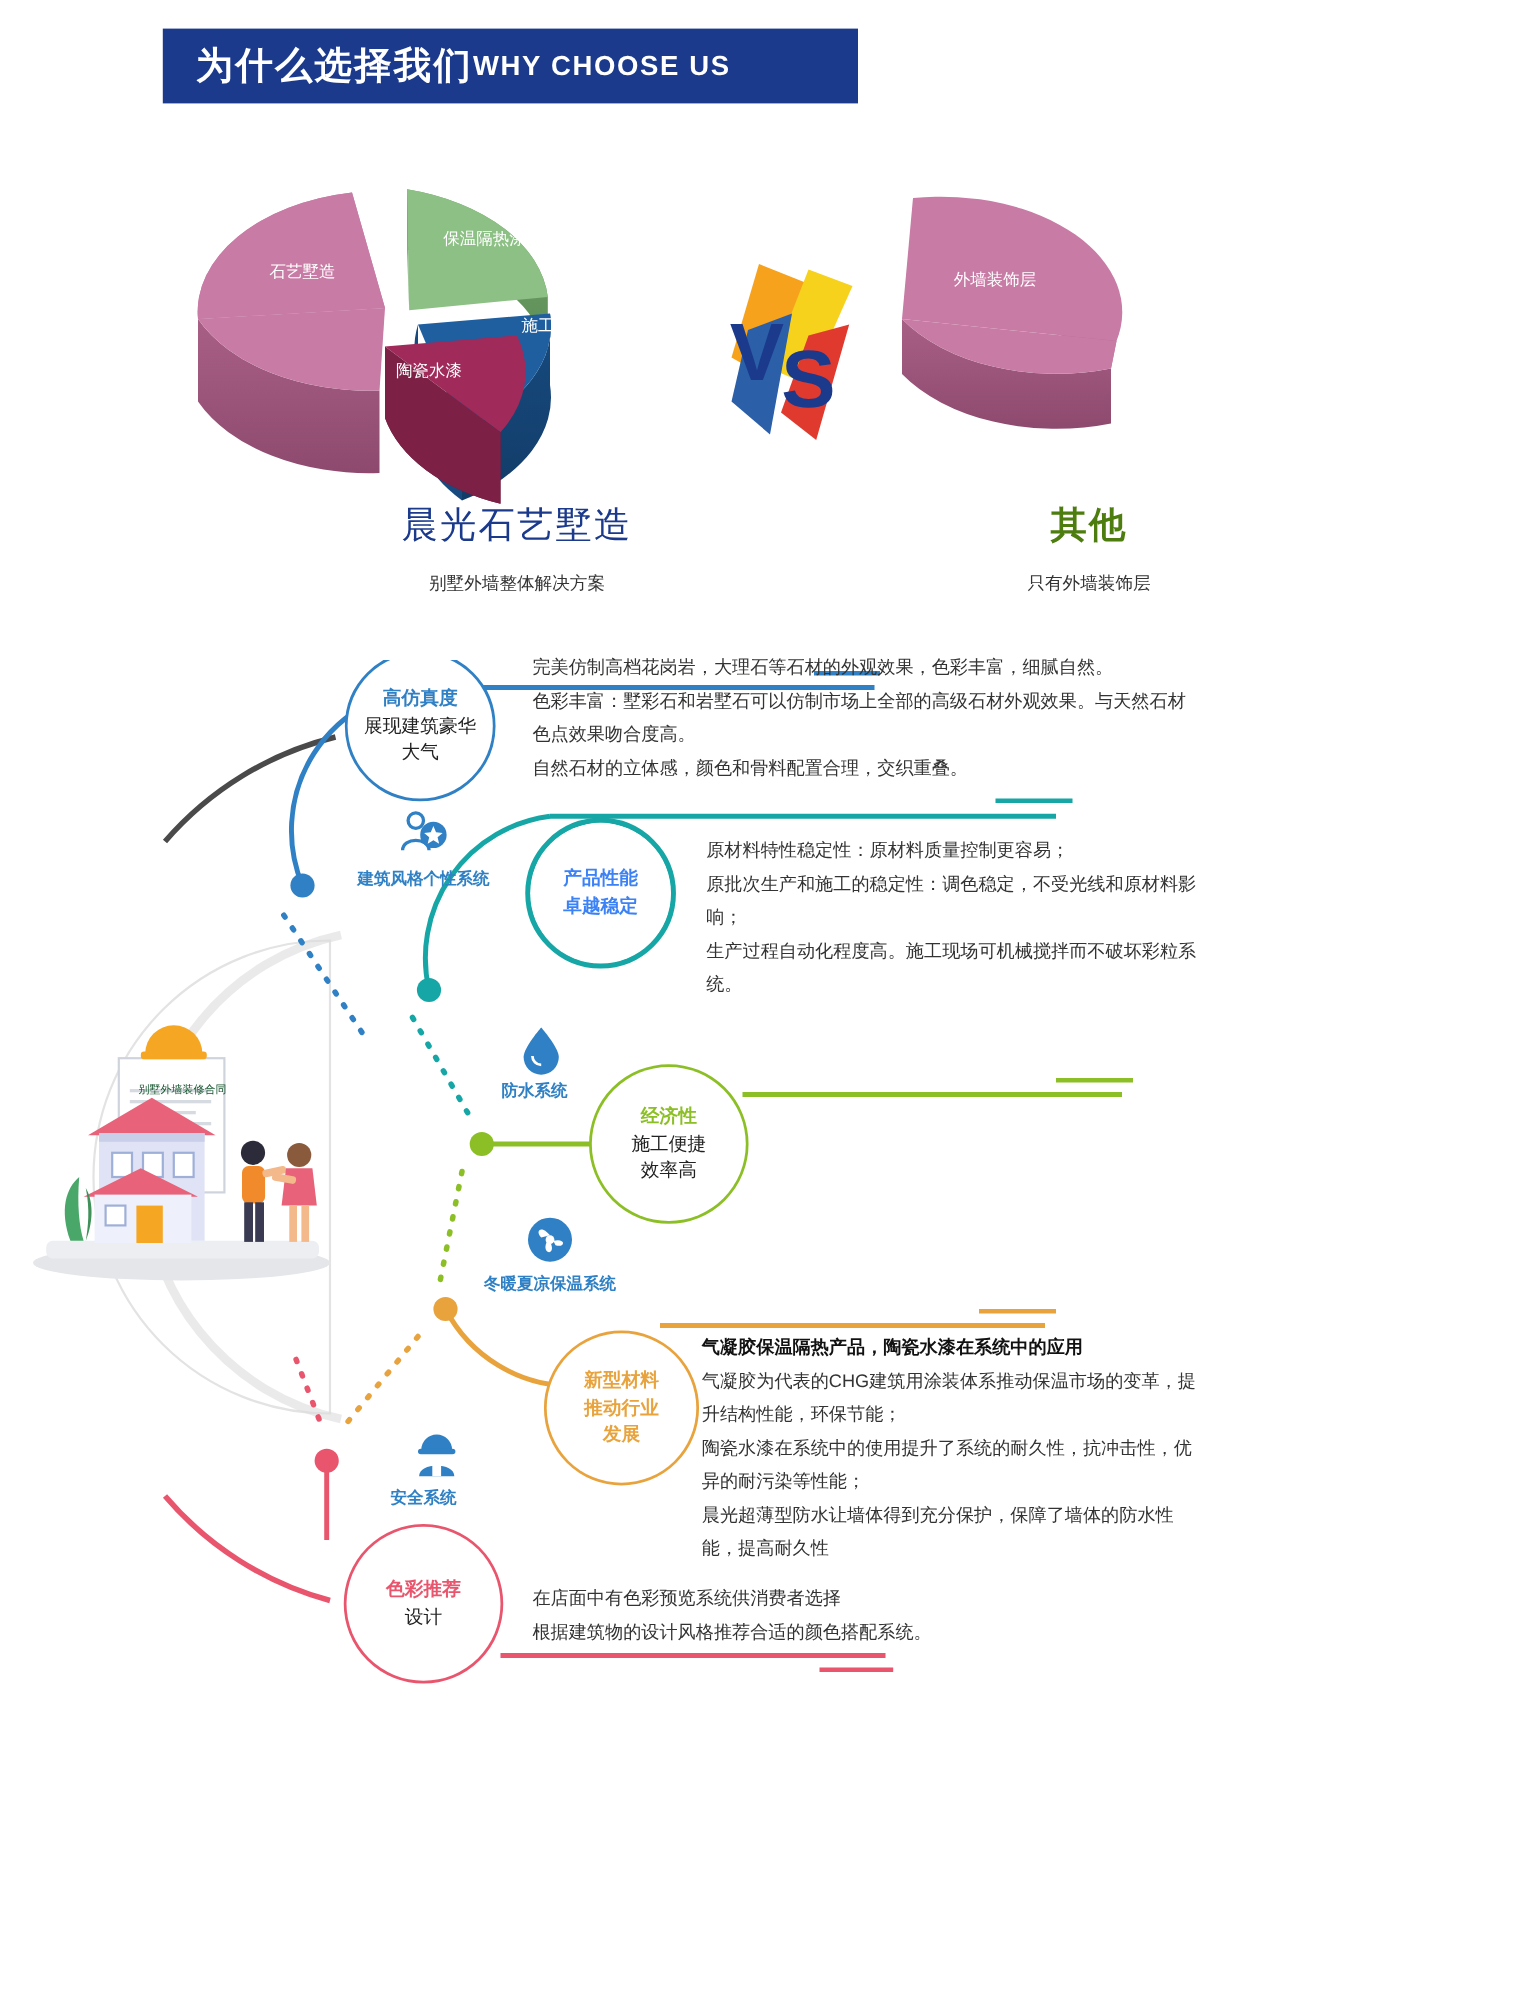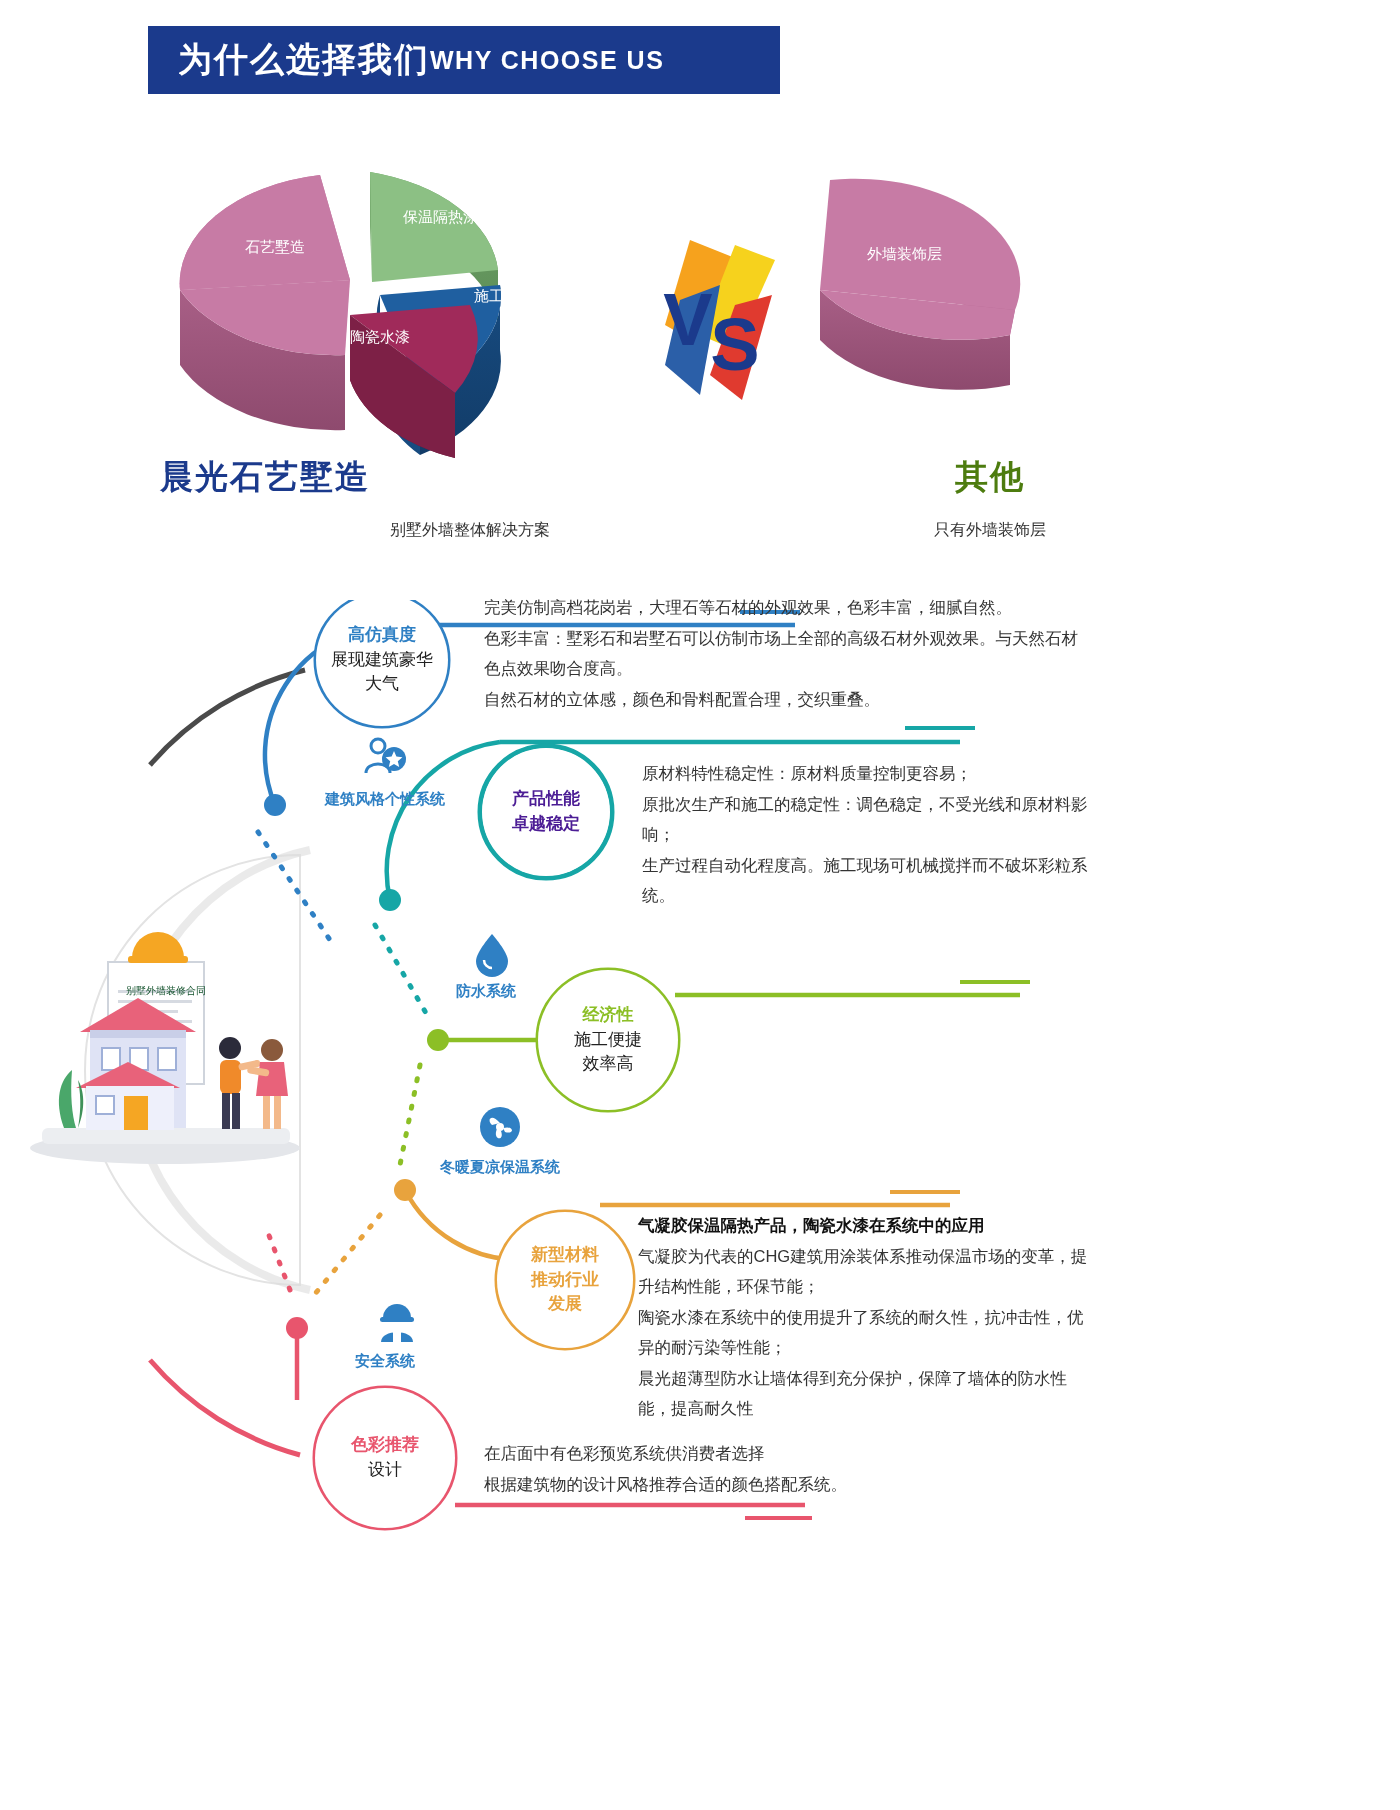--- a/index.html
+++ b/index.html
@@ -45,23 +45,23 @@
     color: #ffffff;
     font-size: 15px;
     white-space: nowrap;
     pointer-events: none;
   }
 
   .title-left {
     position: absolute;
     left: 160px; top: 455px;
     width: 620px;
-    text-align: left;
+    text-align: center;
     font-size: 33px;
-    font-weight: bold;
+    font-weight: normal;
     color: #1b3a8c;
     letter-spacing: 2px;
   }
   .title-right {
     position: absolute;
     left: 770px; top: 455px;
     width: 440px;
     text-align: center;
     font-size: 33px;
     font-weight: bold;
@@ -113,21 +113,21 @@
     position: absolute;
     font-size: 15px;
     font-weight: bold;
     white-space: nowrap;
   }
 
   .icon-wrap { position: absolute; }
 
   
   .c-blue   { color: #2f80c4; }
-  .c-teal   { color: #4c1d95; }
+  .c-teal   { color: #3b82f6; }
   .c-green  { color: #8cbf26; }
   .c-orange { color: #e8a33d; }
   .c-pink   { color: #e8556d; }
 </style>
 </head>
 <body>
 
 <div class="header-bar">
   <span class="header-cn">为什么选择我们</span>
   <span class="header-en">WHY CHOOSE US</span>
@@ -193,21 +193,21 @@
       <path d="M 820 230 A 165 105 0 0 0 1010 275 L 1010 225 A 165 105 0 0 1 820 180 Z" fill="url(#gPinkSide)"></path>
       <path d="M 830 130 A 165 105 0 0 1 1015 200 L 1010 225 A 165 105 0 0 0 830 180 Z" fill="#b86c96"></path>
       <path d="M 830 70 A 165 105 0 0 1 1015 200 L 820 180 Z" fill="#c77ba5"></path>
       <path d="M 820 180 A 165 105 0 0 0 1010 225 L 1015 200 Z" fill="#c77ba5"></path>
     </g>
   </svg>
 
   <div class="pie-label" style="left:245px; top:128px;">石艺墅造</div>
   <div class="pie-label" style="left:403px; top:98px;">保温隔热涂料</div>
   <div class="pie-label" style="left:474px; top:177px;">施工效率更高</div>
-  <div class="pie-label" style="left:350px; top:218px;">陶瓷水漆</div>
+  <div class="pie-label" style="left:360px; top:218px;">陶瓷水漆</div>
   <div class="pie-label" style="left:867px; top:135px;">外墙装饰层</div>
 </div>
 
 <div class="title-left">晨光石艺墅造</div>
 <div class="title-right">其他</div>
 <div class="sub-left">别墅外墙整体解决方案</div>
 <div class="sub-right">只有外墙装饰层</div>
 
 <div class="diagram">
 

